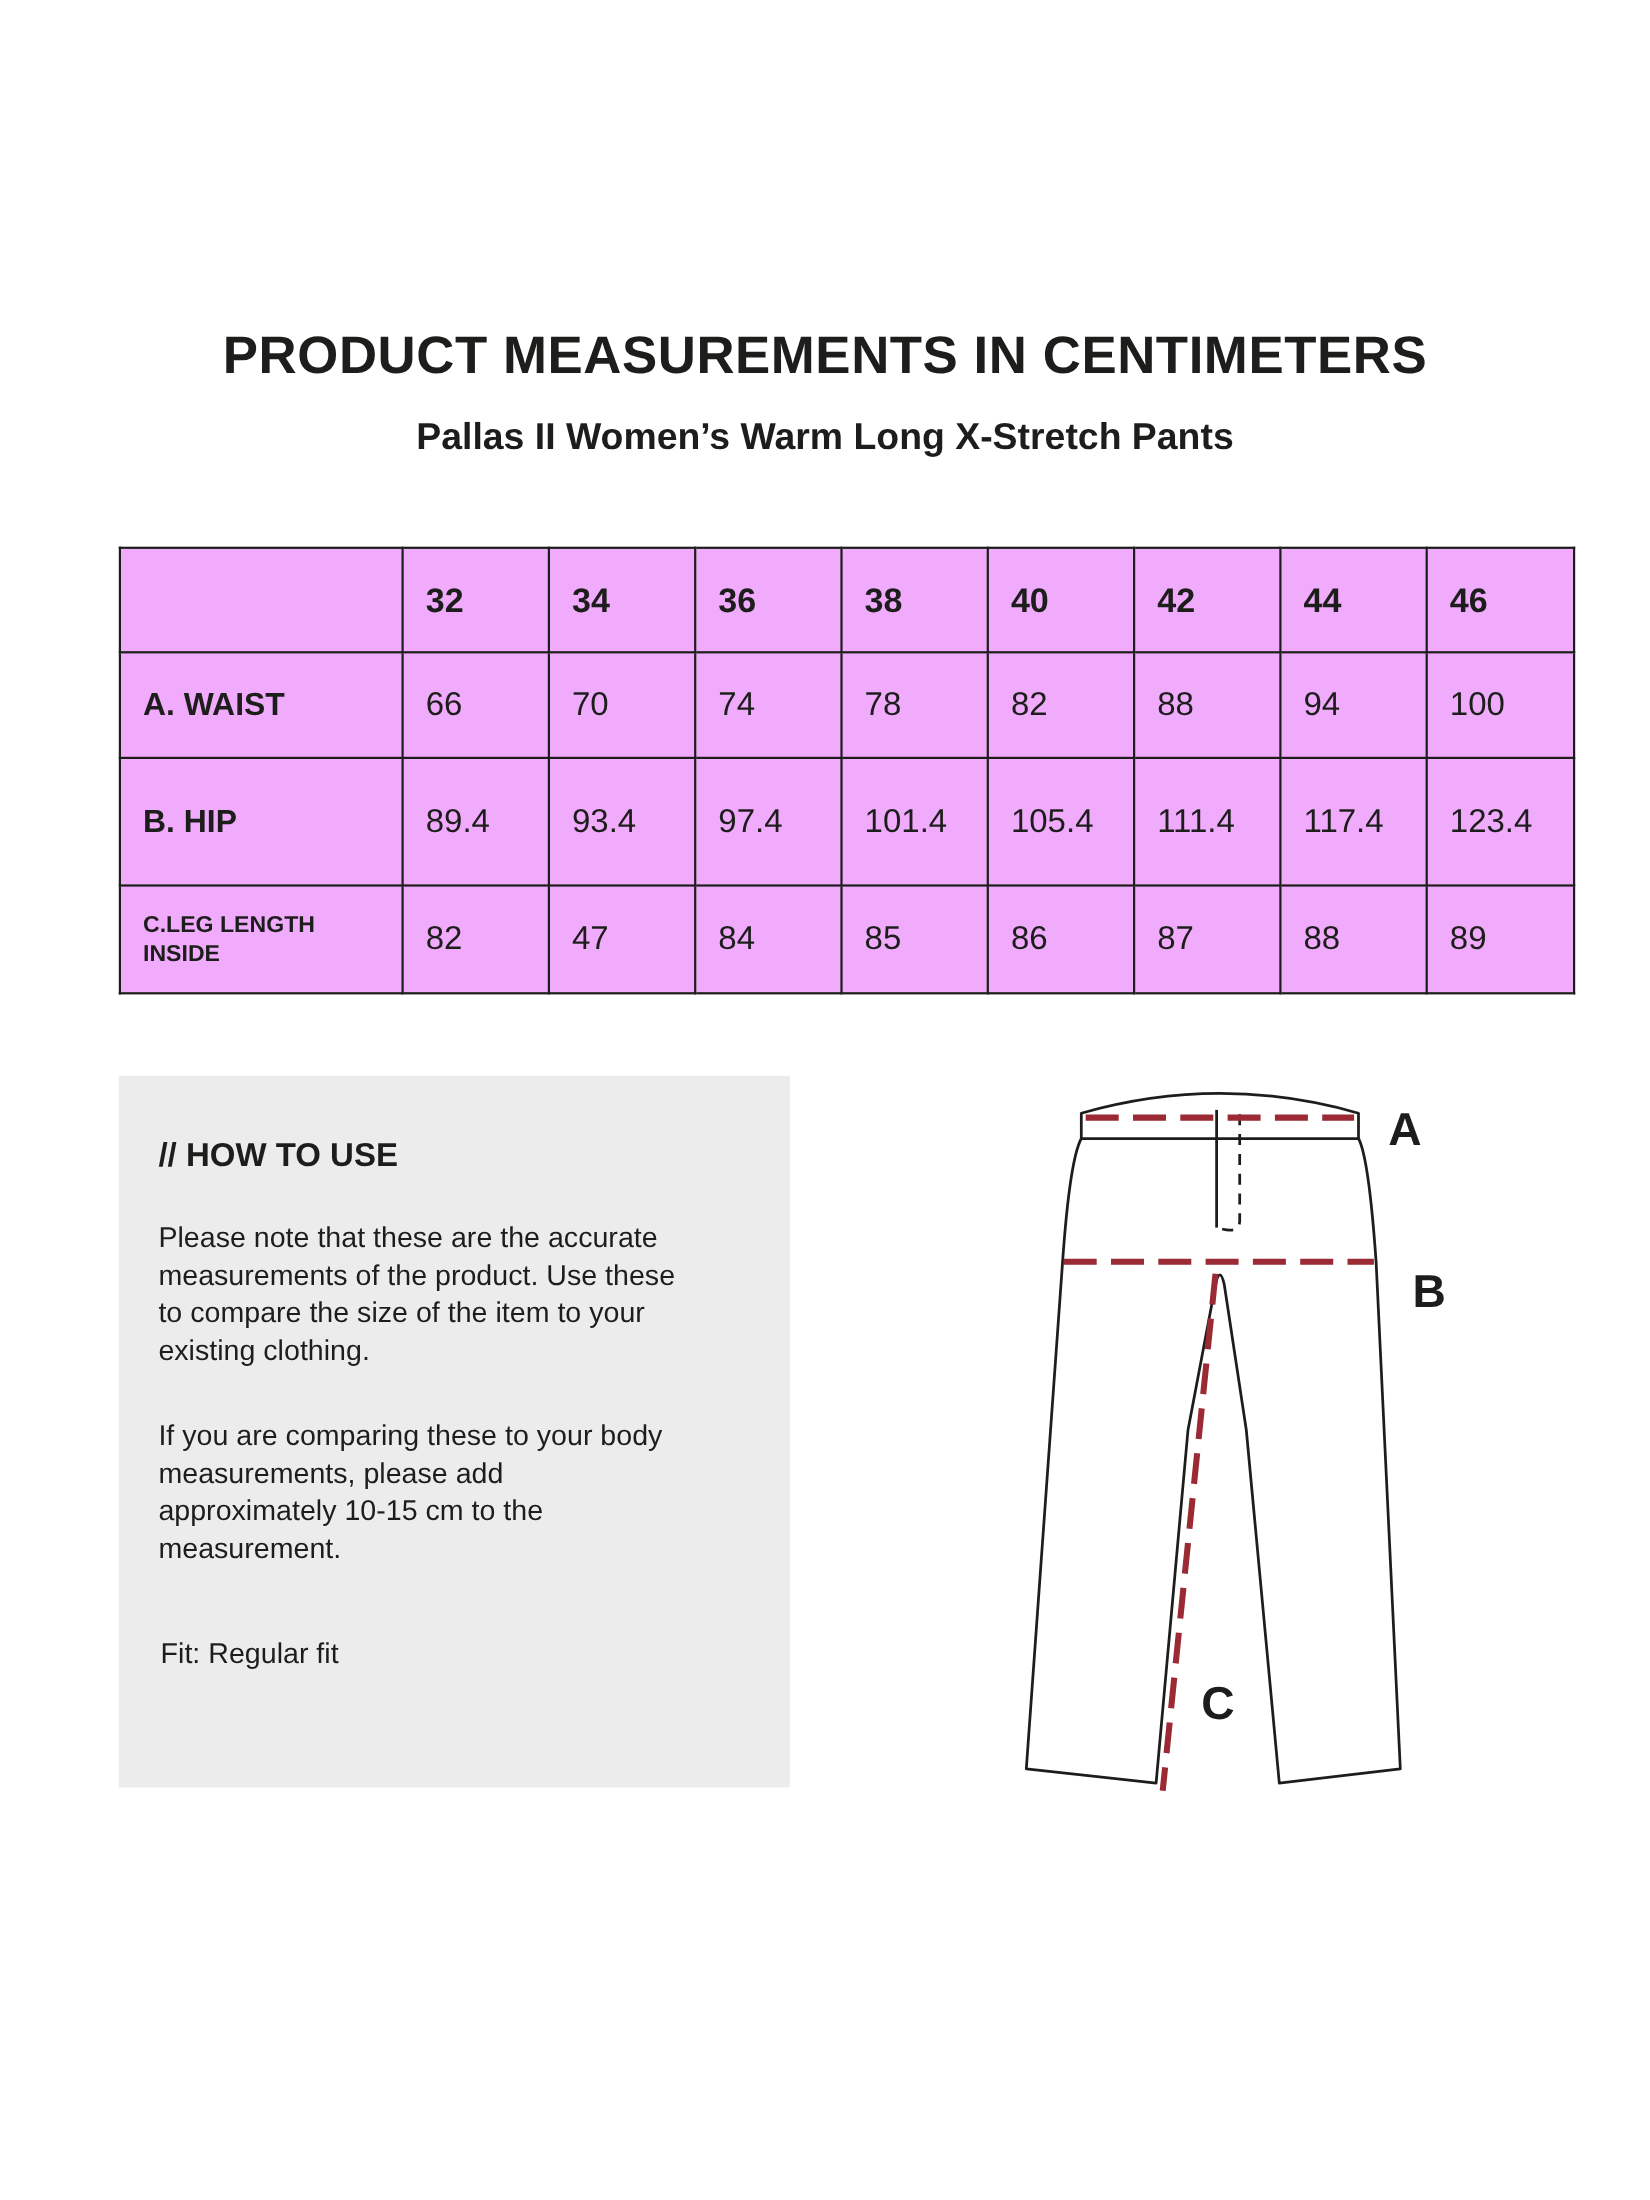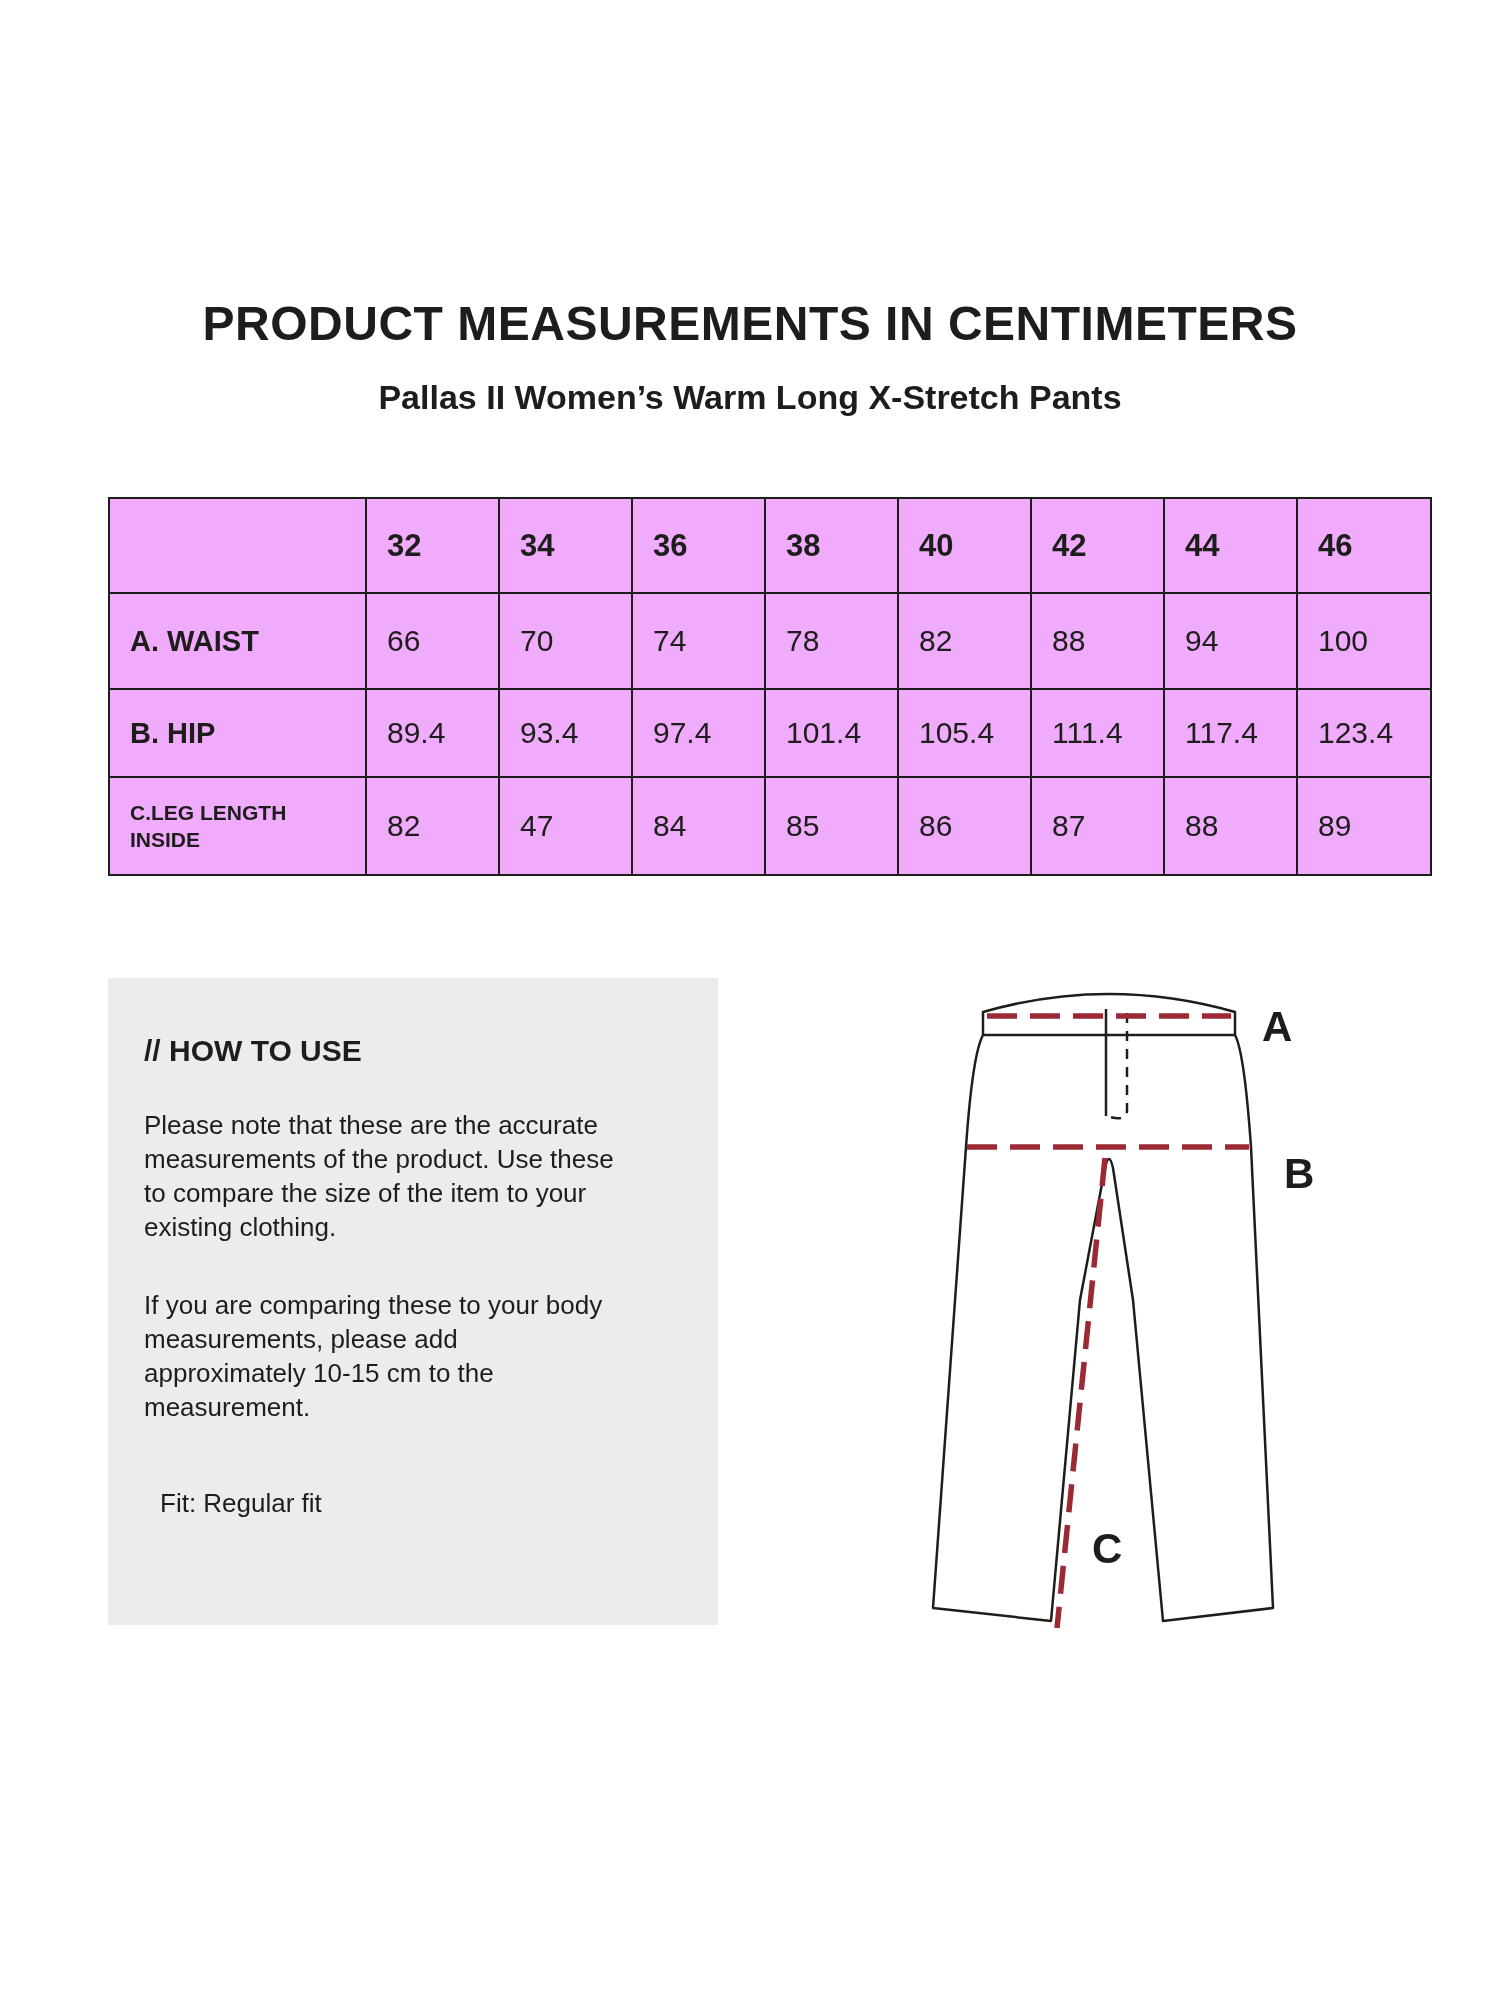--- a/index.html
+++ b/index.html
@@ -40,21 +40,21 @@
   }
   .mtable th, .mtable td {
     border: 2px solid #1d1d1b;
     text-align: left;
     vertical-align: middle;
     padding: 0 0 0 20px;
     background: #f0abfc;
   }
   .mtable tr.size-row    { height: 95px; }
   .mtable tr.waist-row   { height: 96px; }
-  .mtable tr.hip-row     { height: 88px; padding-left: 24px; }
+  .mtable tr.hip-row     { height: 116px; padding-left: 24px; }
   .mtable tr.leg-row     { height: 98px; }
   .mtable th.size-cell   { font-size: 31px; font-weight: 700; }
   .mtable th.row-label   { font-size: 29px; font-weight: 700; }
   .mtable td.value-cell  { font-size: 30px; font-weight: 400; }
   .mtable tr.leg-row th.row-label { font-size: 21px; line-height: 27px; }
   .mtable th.row-label span { display: block; max-width: 175px; }
 
   .howto-box {
     position: absolute;
     left: 108px; top: 978px;
@@ -68,21 +68,21 @@
     font-weight: 700;
     margin: 0 0 40px 0;
   }
   .howto-box p {
     font-size: 26px;
     line-height: 34px;
     font-weight: 400;
     margin: 0 0 44px 0;
     max-width: 478px;
   }
-  .howto-box p.fit-note { margin: 62px 0 0 16px; }
+  .howto-box p.fit-note { margin: 62px 0 0 2px; }
 
   .diagram {
     position: absolute;
     left: 880px; top: 950px;
     width: 520px; height: 700px;
   }
   .diagram svg { display: block; width: 100%; height: 100%; }
   .diag-label {
     font-family: "Liberation Sans", sans-serif;
     font-size: 42px;

